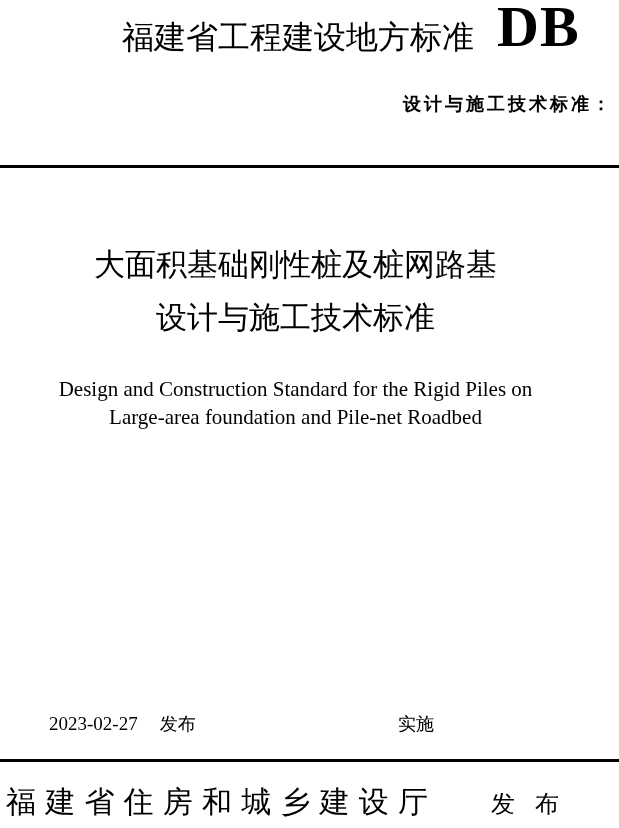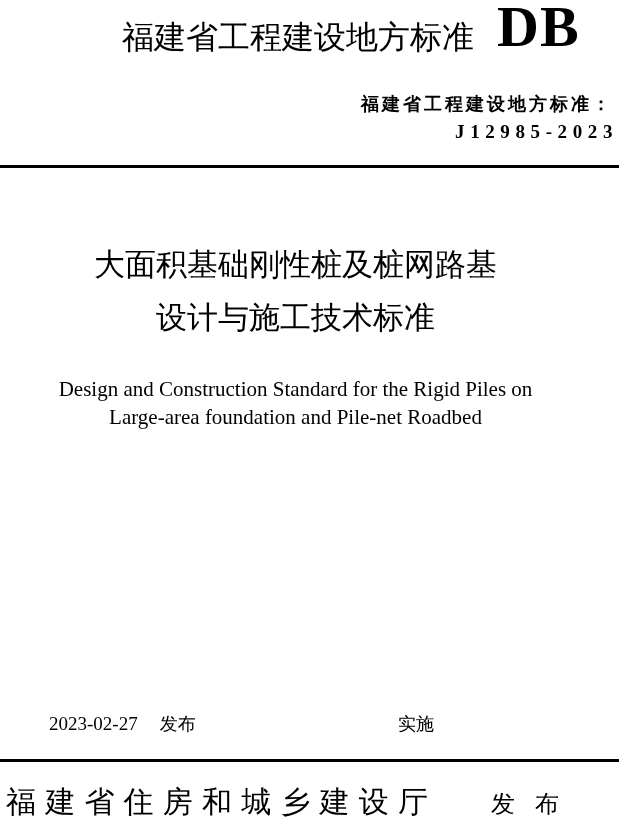--- a/index.html
+++ b/index.html
@@ -31,24 +31,23 @@
     .issuer { left:6px; top:788px; font-size:30px; line-height:32px; letter-spacing:9.2px; font-family:Liberation Mono, monospace; }
     .issue-act { left:491px; top:788px; font-size:24px; line-height:32px; letter-spacing:20px; font-family:"DejaVu Sans", sans-serif; }
   </style>
 </head>
 <body>
 
 <div class="abs cat">福建省工程建设地方标准</div>
 <div class="abs db">DB</div>
 
 <div class="abs code-row row1">
-  <span class="lbl">福建省工程建设地方标准：</span>
+  <span class="lbl">设计与施工技术标准：</span>
 </div>
 <div class="abs code-row row2">
-  <span class="val">J12985-2023</span>
 </div>
 
 <div class="hr hr1"></div>
 
 <div class="abs title t1">大面积基础刚性桩及桩网路基</div>
 <div class="abs title t2">设计与施工技术标准</div>
 
 <div class="abs en en1">Design and Construction Standard for the Rigid Piles on</div>
 <div class="abs en en2">Large-area foundation and Pile-net Roadbed</div>
 

